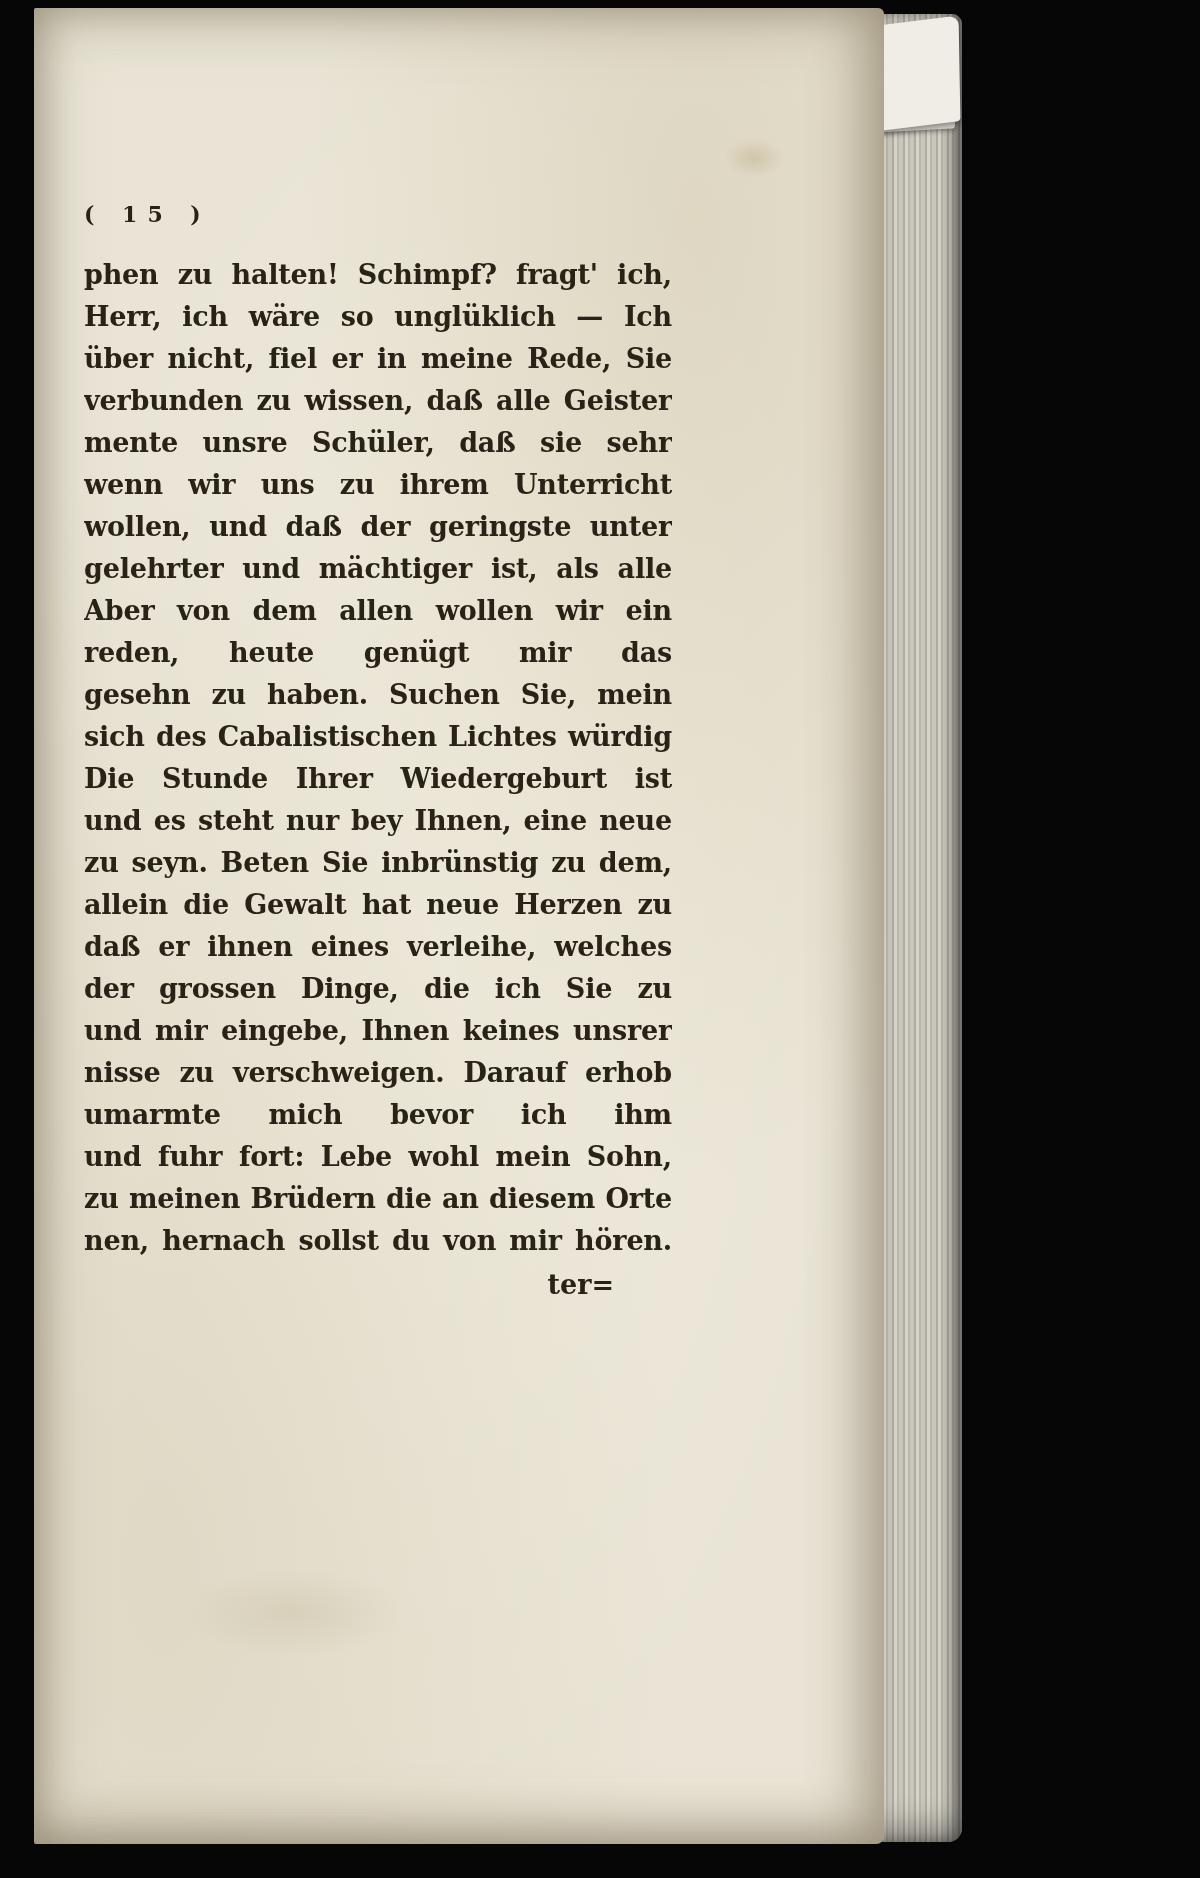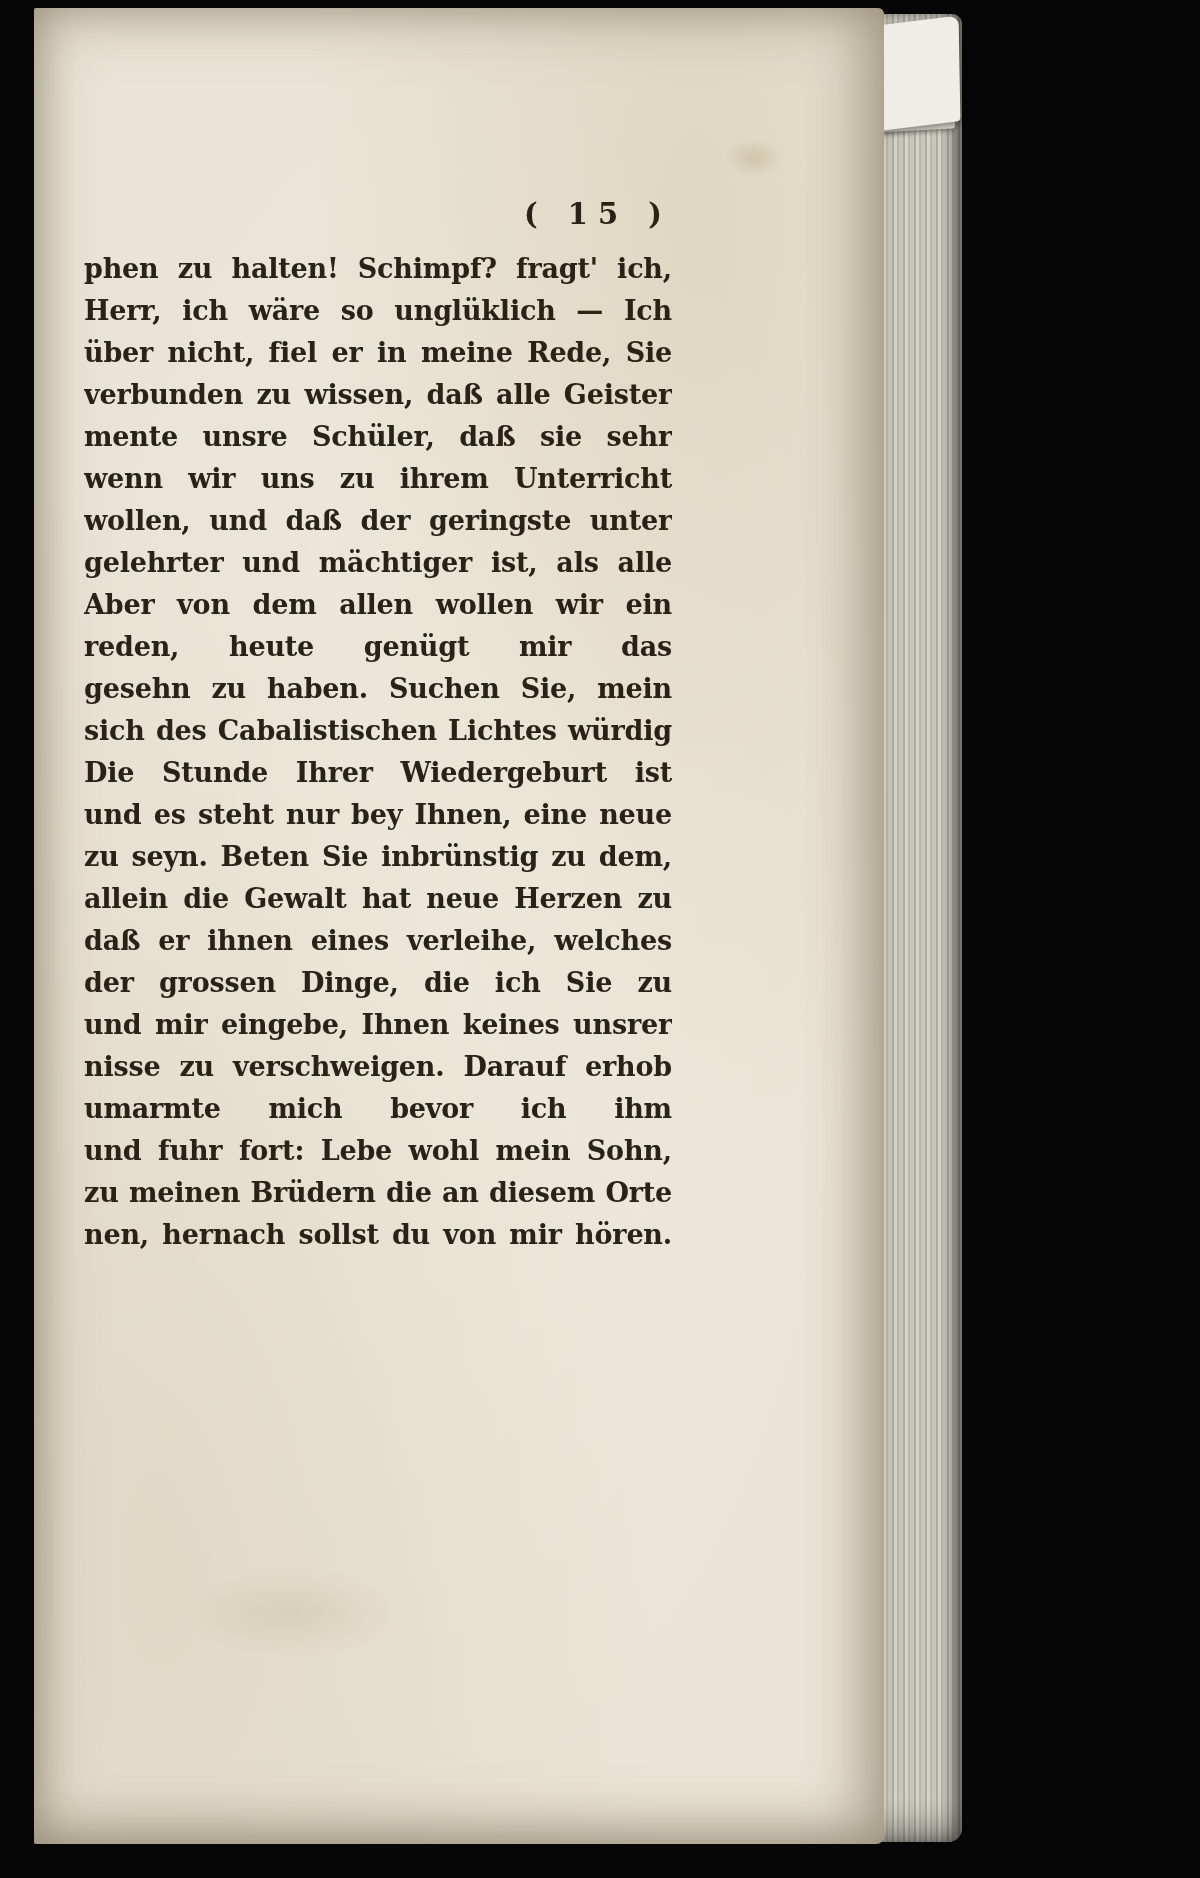--- a/index.html
+++ b/index.html
@@ -92,25 +92,25 @@
 
   
   .text-block {
     position: absolute;
     left: 50px;
     top: 186px;
     width: 588px;
     color: #292216;
   }
   .page-header {
-    text-align: right;
-    font-size: 29px;
+    text-align: left;
+    font-size: 22px;
     font-weight: bold;
     letter-spacing: 10px;
-    margin-bottom: 14px;
+    margin-bottom: 20px;
     line-height: 40px;
   }
   .body-lines {
     font-size: 27px;
     font-weight: bold;
     line-height: 42px;
     letter-spacing: -0.2px;
   }
   .line {
     text-align: justify;
@@ -168,16 +168,17 @@
           <div class="line">daß er ihnen eines verleihe, welches fähig sey</div>
           <div class="line">der grossen Dinge, die ich Sie zu lehren habe,</div>
           <div class="line">und mir eingebe, Ihnen keines unsrer Geheim=</div>
           <div class="line">nisse zu verschweigen.  Darauf erhob er sich,</div>
           <div class="line">umarmte mich bevor ich ihm antworten konte,</div>
           <div class="line">und fuhr fort: Lebe wohl mein Sohn, ich muß</div>
           <div class="line">zu meinen Brüdern die an diesem Orte woh=</div>
           <div class="line">nen, hernach sollst du von mir hören.    Un=</div>
         </div>
 
+      <div class="catchword">ter=</div>
     </div>
   </div>
 
 </div>
 
 </body></html>

